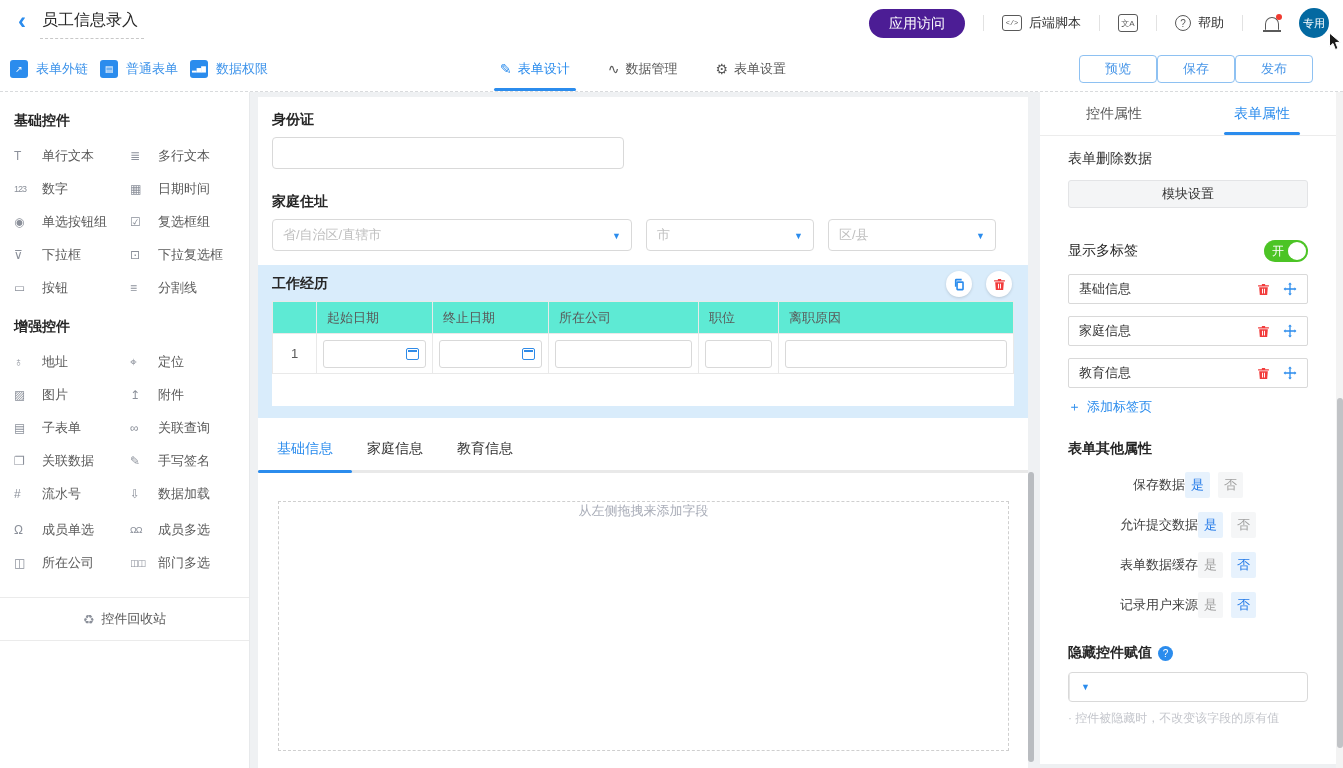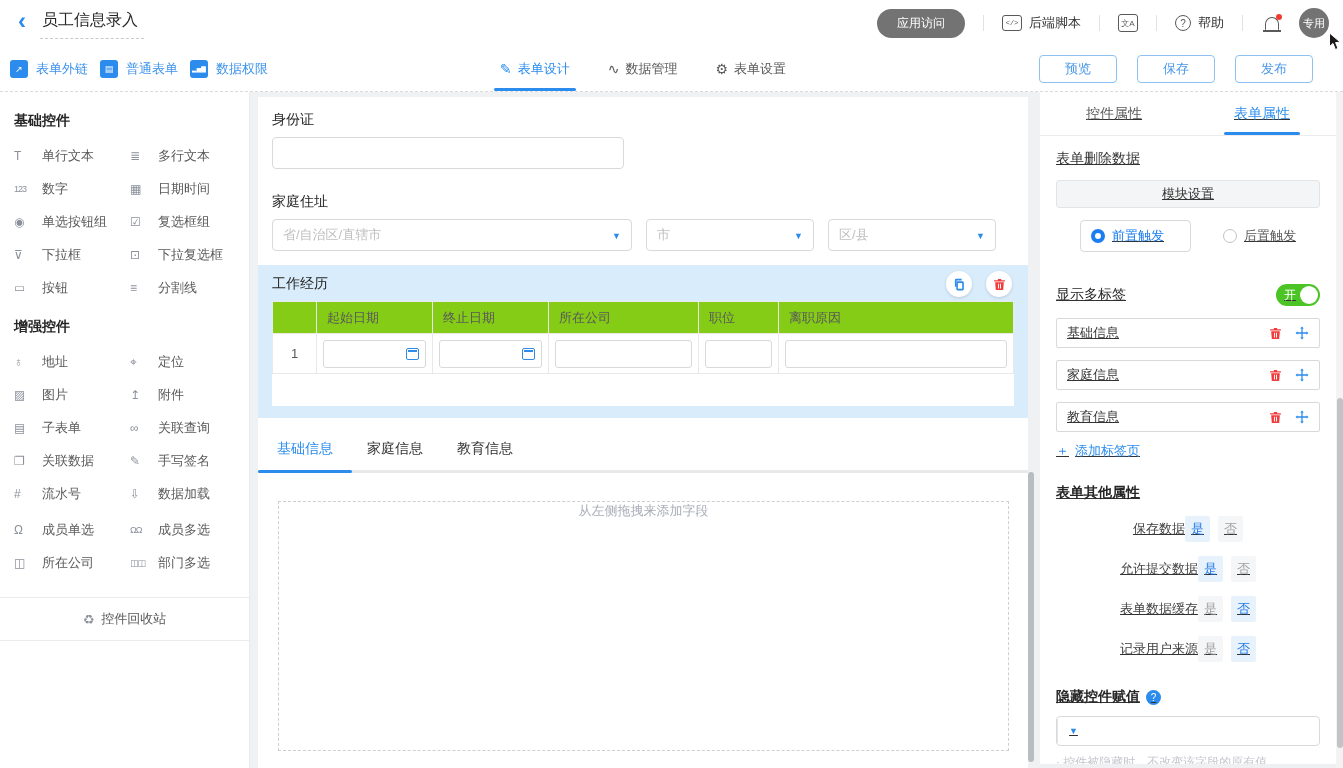--- a/index.html
+++ b/index.html
@@ -4,96 +4,96 @@
 <style>
   * { margin:0; padding:0; box-sizing:border-box; }
   html,body { width:1343px; height:768px; overflow:hidden; }
   body { font-family:"Liberation Sans","DejaVu Sans",sans-serif; background:#eef0f2; color:#333; position:relative; font-size:13px; }
 
   
   .hdr { position:absolute; left:0; top:0; width:1343px; height:46px; background:#fff; display:flex; align-items:center; padding:0 14px; z-index:5; }
   .back { color:#2b8ced; font-size:24px; line-height:20px; margin:0 14px 4px 4px; cursor:pointer; font-weight:bold; }
   .title { font-size:16px; color:#262626; font-weight:500; border-bottom:1px dashed #c8c8c8; padding:2px 6px 7px 2px; }
   .hdr .sp { flex:1; }
-  .pill { background:#737373; color:#fff; border-radius:16px; height:29px; line-height:29px; padding:0 20px; font-size:12px; }
+  .pill { background:#4c1d95; color:#fff; border-radius:16px; height:29px; line-height:29px; padding:0 20px; font-size:14px; }
   .hsep { width:1px; height:16px; background:#e2e2e2; margin:0 18px; }
   .hitem { display:flex; align-items:center; gap:7px; color:#333; font-size:13px; }
   .codebox { width:20px; height:16px; border:1px solid #595959; border-radius:3px; font-family:"Liberation Mono","DejaVu Sans Mono",monospace; font-size:7px; display:flex; align-items:center; justify-content:center; color:#595959; }
   .langbox { width:20px; height:18px; border:1px solid #595959; border-radius:3px; font-size:8px; display:flex; align-items:center; justify-content:center; color:#595959; letter-spacing:0; }
   .qmark { width:16px; height:16px; border:1px solid #595959; border-radius:50%; font-size:10px; display:flex; align-items:center; justify-content:center; color:#595959; }
   .bell { position:relative; width:14px; height:13px; border:1.5px solid #5a5a5a; border-bottom:none; border-radius:7px 7px 1px 1px; margin:0 4px; }
   .bell::after { content:''; position:absolute; left:-3px; right:-3px; bottom:-2px; height:1.5px; background:#5a5a5a; }
   .bell .dot { position:absolute; right:-4px; top:-4px; width:6px; height:6px; border-radius:50%; background:#f03b30; }
-  .avatar { width:30px; height:30px; border-radius:50%; background:#737373; color:#fff; font-size:11px; display:flex; align-items:center; justify-content:center; margin-left:16px; }
+  .avatar { width:30px; height:30px; border-radius:50%; background:#0369a1; color:#fff; font-size:11px; display:flex; align-items:center; justify-content:center; margin-left:16px; }
 
   
   .tbar { position:absolute; left:0; top:46px; width:1343px; height:46px; background:#fff; border-bottom:1px dashed #d9dbdd; display:flex; align-items:center; padding:0 10px; z-index:4; }
   .tlink { display:flex; align-items:center; gap:8px; color:#3d93ea; margin-left:12px; cursor:pointer; }
   .tlink:first-child { margin-left:0; }
   .bluesq { width:18px; height:18px; border-radius:3px; background:#2b8ced; color:#fff; display:flex; align-items:center; justify-content:center; font-size:9px; }
   .bluesq.bars { font-size:6px; letter-spacing:0; }
   .ttabs { position:absolute; left:500px; top:0; height:46px; display:flex; align-items:center; gap:38px; }
   .ttab { display:flex; align-items:center; gap:6px; color:#595959; position:relative; height:20px; cursor:pointer; }
   .ttab .tic { font-size:14px; }
   .ttab.active { color:#2b8ced; }
   .ttab.active::after { content:''; position:absolute; left:-6px; right:-6px; bottom:-12px; height:3px; background:#2b8ced; border-radius:2px; }
-  .tacts { position:absolute; right:30px; top:9px; display:flex; gap:20px; }
+  .tacts { position:absolute; right:30px; top:9px; display:flex; gap:0; }
   .obtn { width:78px; height:28px; background:#fff; border:1px solid #8ec1f2; color:#4a97e8; border-radius:4px; font-size:13px; display:flex; align-items:center; justify-content:center; cursor:pointer; }
 
   
   .sbar { position:absolute; left:0; top:92px; width:250px; bottom:0; background:#fff; border-right:1px solid #e7e9eb; z-index:3; }
   .shead { font-size:14px; font-weight:bold; color:#262626; margin:20px 0 0 14px; }
   .cgrid { display:grid; grid-template-columns:116px auto; row-gap:13px; margin:16px 0 0 14px; }
   .ctl { display:flex; align-items:center; gap:8px; height:20px; cursor:grab; }
   .cic { width:20px; flex:none; color:#8b909a; font-size:12px; letter-spacing:-1px; text-align:left; }
   .cic.sm { font-size:9px; }
   .clb { color:#595959; font-size:13px; white-space:nowrap; }
   .recycle { margin-top:24px; height:44px; border-top:1px solid #ebebeb; border-bottom:1px solid #ebebeb; display:flex; align-items:center; justify-content:center; gap:8px; color:#595959; cursor:pointer; }
   .recycle .cic { width:auto; font-size:13px; }
 
   
   .canvas { position:absolute; left:250px; top:92px; width:790px; bottom:0; background:#eff1f3; }
   .card { position:absolute; left:8px; top:5px; width:770px; bottom:0; background:#fff; padding:14px; }
-  .flabel { font-size:14px; font-weight:normal; color:#262626; }
+  .flabel { font-size:14px; font-weight:bold; color:#262626; }
   .txtinput { margin-top:8px; width:352px; height:32px; border:1px solid #d9d9d9; border-radius:4px; background:#fff; }
   .selrow { margin-top:8px; display:flex; gap:14px; }
   .sel { height:32px; border:1px solid #d9d9d9; border-radius:4px; background:#fff; position:relative; display:flex; align-items:center; padding:0 26px 0 10px; color:#bfbfbf; }
   .sel .caret { position:absolute; right:10px; top:11px; font-size:9px; color:#2b8ced; }
   .s1 { width:360px; } .s2 { width:168px; } .s3 { width:168px; }
   .mt24 { margin-top:24px; }
 
   .wblock { margin:14px -14px 0; background:#d9ecfb; padding:10px 14px 12px; position:relative; }
   .wtools { position:absolute; right:16px; top:6px; display:flex; gap:14px; }
   .circbtn { width:26px; height:26px; border-radius:50%; background:#fff; box-shadow:0 1px 3px rgba(0,0,0,.15); display:flex; align-items:center; justify-content:center; cursor:pointer; }
   .stable { margin-top:8px; width:100%; border-collapse:collapse; table-layout:fixed; background:#fff; }
   .stable th, .stable td { border:1px solid #e9e9e9; }
-  .stable th { height:32px; font-weight:normal; font-size:13px; color:#595959; text-align:left; padding-left:10px; background:#84cc16; }
+  .stable th { height:32px; font-weight:normal; font-size:13px; color:#595959; text-align:left; padding-left:10px; background:#5eead4; }
   .stable td { height:40px; }
   .numcell { text-align:center; color:#595959; }
   .cellbox { position:relative; margin:0 6px; }
   .cin { width:100%; height:28px; border:1px solid #d9d9d9; border-radius:3px; background:#fff; }
   .cal { position:absolute; right:7px; top:8px; width:13px; height:12px; border:1.5px solid #2f8be8; border-radius:2px; }
   .cal::before { content:''; position:absolute; left:1px; right:1px; top:1.5px; height:1.5px; background:#2f8be8; }
   .wfoot { height:32px; background:#fff; }
 
   .ftabs { margin:22px -14px 0; padding-left:19px; display:flex; gap:34px; }
   .ftab { font-size:14px; color:#333; padding-bottom:2px; cursor:pointer; }
   .ftab.active { color:#2b8ced; }
   .fbar { margin:10px -14px 0; height:3px; background:#e9e9e9; position:relative; }
   .fbar::before { content:''; position:absolute; left:0; top:0; width:94px; height:3px; background:#2b8ced; border-radius:2px; }
   .dzone { margin:28px 5px 0 6px; height:250px; border:1px dashed #cfcfcf; display:flex; align-items:flex-start; justify-content:center; color:#a9adb8; font-size:13px; }
   .cscroll { position:absolute; left:778px; top:380px; width:6px; height:290px; background:#b9bcc0; border-radius:3px; }
 
   
-  .panel { position:absolute; left:1040px; top:92px; width:296px; bottom:4px; background:#fff; z-index:3;text-decoration:underline; }
+  .panel { position:absolute; left:1040px; top:92px; width:296px; bottom:4px; background:#fff; z-index:3; }
   .ptabs { height:44px; border-bottom:1px solid #ececec; display:flex; }
   .ptab { flex:1; display:flex; align-items:center; justify-content:center; font-size:14px; color:#595959; position:relative; cursor:pointer; }
   .ptab.active { color:#2b8ced; }
   .ptab.active::after { content:''; position:absolute; left:50%; bottom:0; transform:translateX(-50%); width:76px; height:3px; background:#2b8ced; border-radius:2px; }
-  .pbody { padding:0 16px; height:calc(100% - 44px); overflow:hidden; }
+  .pbody { padding:0 28px; height:calc(100% - 44px); overflow:hidden; }
   .plabel { margin-top:14px; font-size:14px; color:#333; }
   .modbtn { margin-top:12px; width:100%; height:28px; background:#f4f5f6; border:1px solid #e3e4e6; border-radius:3px; color:#333; font-size:13px; display:flex; align-items:center; justify-content:center; cursor:pointer; }
   .radios { margin-top:12px; display:flex; justify-content:center; gap:32px; }
   .ropt { display:flex; align-items:center; gap:7px; font-size:13px; color:#595959; cursor:pointer; }
   .rdot { width:14px; height:14px; border-radius:50%; background:#fff; border:1px solid #c3c3c3; }
   .ropt.sel { color:#1a7ef0; }
   .ropt.sel .rdot { border:4px solid #1a7ef0; }
   .mtab { margin-top:32px; display:flex; align-items:center; justify-content:space-between; }
   .mtab .mlb { font-size:14px; color:#262626; font-weight:500; }
   .toggle { width:44px; height:22px; border-radius:11px; background:#4cc425; position:relative; color:#fff; font-size:12px; line-height:22px; padding-left:8px; cursor:pointer; }
@@ -402,30 +402,20 @@
 </div>
 
 <div class="panel">
   <div class="ptabs">
     <span class="ptab">控件属性</span>
     <span class="ptab active">表单属性</span>
   </div>
   <div class="pbody">
     <div class="plabel">表单删除数据</div>
     <div class="modbtn">模块设置</div>
-    <div class="radios">
-      <span class="ropt sel">
-        <span class="rdot"></span>
-        <span>前置触发</span>
-      </span>
-      <span class="ropt">
-        <span class="rdot"></span>
-        <span>后置触发</span>
-      </span>
-    </div>
 
     <div class="mtab">
       <span class="mlb">显示多标签</span>
       <span class="toggle">
         <span>开</span>
         <span class="knob"></span>
       </span>
     </div>
 
     <div class="trow">

